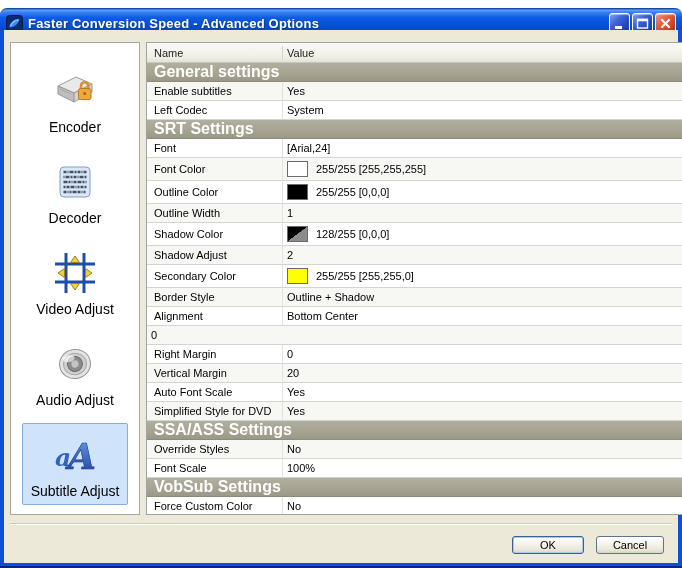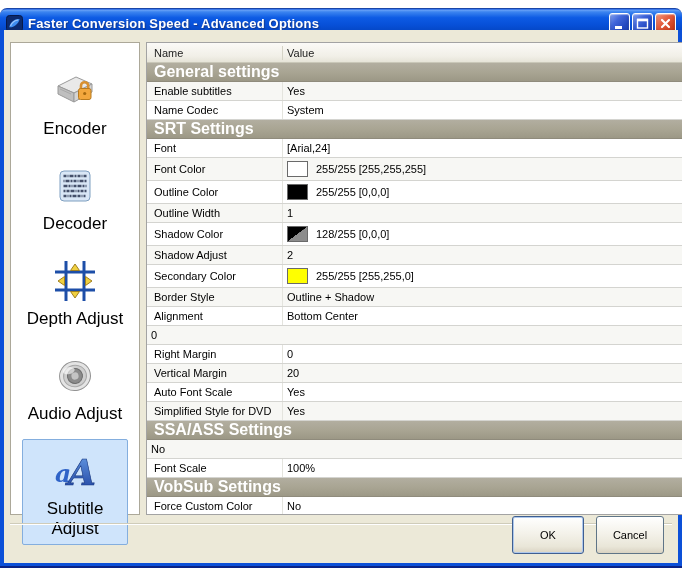--- a/index.html
+++ b/index.html
@@ -40,21 +40,21 @@
   .sidebar {
     position:absolute; left:6px; top:12px; width:130px; height:473px;
     background:#fff; border:1px solid #aca899; padding-top:16px;
   }
   .side-item {
     width:106px; margin:0 auto 9px auto; padding:7px 2px 5px 2px;
     border:1px solid transparent; border-radius:2px; text-align:center; cursor:pointer;
   }
   .side-item.selected { background:#cfe4fb; border-color:#84aede; }
   .side-icon { display:block; width:48px; height:48px; margin:0 auto 4px auto; }
-  .side-label { font-size:17px; color:#000; display:block; }
+  .side-label { font-size:14px; color:#000; display:block; }
 
   
   .table {
     position:absolute; left:142px; top:12px; width:570px; height:473px;
     background:#fff; border:1px solid #a3a3a3; overflow:hidden;
   }
   .thead {
     height:20px; margin-right:17px; display:flex; align-items:center;
     background:linear-gradient(180deg,#fbfaf7 0%,#f1efe7 70%,#e6e4d8 100%);
     border-bottom:1px solid #c9c7b8; font-size:11px; color:#222;
@@ -95,21 +95,21 @@
     background:linear-gradient(90deg,#d7e4fd 0%,#c2d6fb 45%,#a9c6f7 100%);
     display:flex; align-items:center; justify-content:center; cursor:grab;
   }
   .grip { width:8px; height:8px;
     background:repeating-linear-gradient(180deg,#89a7dd 0 1px,#eef4ff 1px 2px,transparent 2px 3px); }
 
   
   .divider { position:absolute; left:6px; right:6px; top:493px; height:2px;
              border-top:1px solid #cfccba; border-bottom:1px solid #ffffff; }
   .btn {
-    position:absolute; bottom:9px; height:38px; font-family:"Liberation Sans",sans-serif;
+    position:absolute; bottom:9px; height:18px; font-family:"Liberation Sans",sans-serif;
     font-size:11px; color:#000; border:1px solid #5f7587; border-radius:3px; cursor:pointer;
     background:linear-gradient(180deg,#ffffff 0%,#f4f2ea 45%,#e9e6d8 82%,#d9d3c2 100%);
     box-shadow:inset 0 1px 0 #fff;
   }
   .btn.ok { right:94px; width:72px; border-color:#3f5f91;
             box-shadow:inset 0 0 0 1px #aec8ec, inset 0 1px 0 #fff; }
   .btn.cancel { right:14px; width:68px; }
 </style>
 </head>
 <body>
@@ -183,21 +183,21 @@
       <line x1="4" y1="15" x2="44" y2="15"></line>
                 <line x1="4" y1="33" x2="44" y2="33"></line>
     </g>
     <g fill="#f0d040" stroke="#a08020" stroke-width="1">
       <polygon points="24,7 19.5,13.5 28.5,13.5"></polygon>
       <polygon points="24,41 19.5,34.5 28.5,34.5"></polygon>
       <polygon points="7,24 13.5,19.5 13.5,28.5"></polygon>
       <polygon points="41,24 34.5,19.5 34.5,28.5"></polygon>
     </g>
   </svg></span>
-    <span class="side-label">Depth Adjust</span>
+    <span class="side-label">Video Adjust</span>
   </div>
 
   <div class="side-item">
     <span class="side-icon"><svg viewBox="0 0 48 48">
     <g transform="rotate(-12 24 24)">
       <ellipse cx="24" cy="24" rx="15.5" ry="14.5" fill="#e4e4e4" stroke="#939393"></ellipse>
       <ellipse cx="24" cy="24" rx="11.5" ry="10.8" fill="#cfcfcf" stroke="#a8a8a8"></ellipse>
       <circle cx="24" cy="24" r="7.5" fill="#8b8b8b" stroke="#6e6e6e"></circle>
       <circle cx="24" cy="24" r="3.6" fill="#c4c4c4"></circle>
       <ellipse cx="19" cy="17.5" rx="6" ry="3.4" fill="rgba(255,255,255,.6)"></ellipse>
@@ -233,21 +233,21 @@
 
   <div class="trow shade">
     <span class="cell-name">Enable subtitles</span>
     <span class="cell-value">
 
       <span class="vtext">Yes</span>
     </span>
   </div>
 
   <div class="trow">
-    <span class="cell-name">Name Codec</span>
+    <span class="cell-name">Left Codec</span>
     <span class="cell-value">
 
       <span class="vtext">System</span>
     </span>
   </div>
 
   <div class="tsection">
     <span class="sec-label">SRT Settings</span>
   </div>
 
@@ -360,20 +360,21 @@
 
       <span class="vtext">Yes</span>
     </span>
   </div>
 
   <div class="tsection">
     <span class="sec-label">SSA/ASS Settings</span>
   </div>
 
   <div class="trow shade">
+    <span class="cell-name">Override Styles</span>
     <span class="cell-value">
 
       <span class="vtext">No</span>
     </span>
   </div>
 
   <div class="trow">
     <span class="cell-name">Font Scale</span>
     <span class="cell-value">
 

